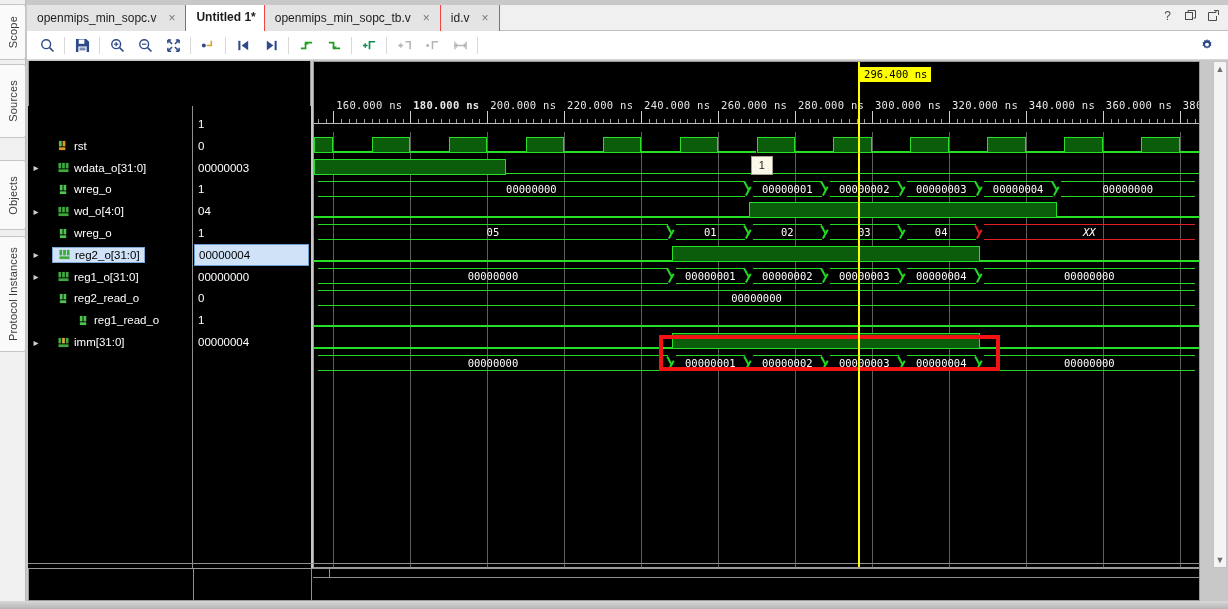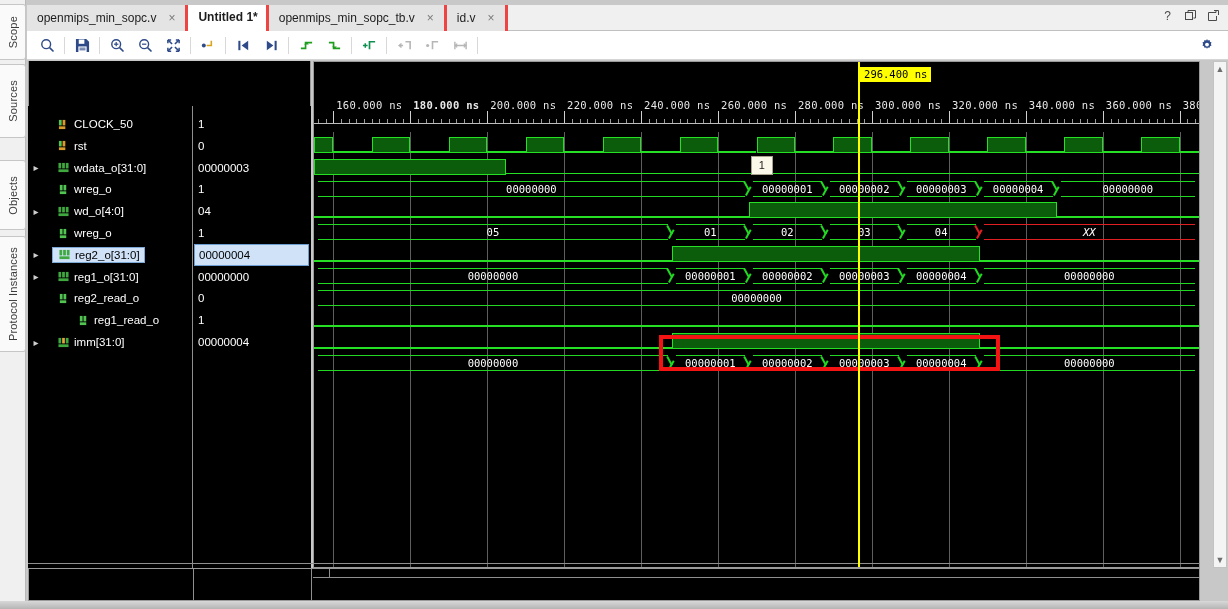--- a/index.html
+++ b/index.html
@@ -30,21 +30,21 @@
   .vtab.proto  { top:236px; height:116px; }
 
   
   .tabbar {
     position:absolute; left:27px; top:5px; width:1201px; height:26px;
     background:#f0f0f0; border-bottom:1px solid #c0c0c0;
   }
   .tab {
     position:relative; float:left; height:26px; line-height:25px;
     padding:0 8px 0 10px; font-size:12px; color:#1d1d1d;
-    background:#e4e4e4; border-right:3px solid #ef4444; cursor:default;
+    background:#e4e4e4; border-right:1px solid #ef4444; cursor:default;
     display:flex; align-items:center; gap:10px;
   }
   .tab.active { background:#ffffff; font-weight:bold;flex-direction:column; }
   .tab .x { color:#7a7a7a; font-size:12px; line-height:1; padding:0 2px; }
   .tabstrip { display:flex; height:26px; }
   .winbtns { position:absolute; right:8px; top:4px; display:flex; gap:10px; color:#4a4a4a; font-size:12px; align-items:center;}
   .winbtns .b { cursor:default; width:13px; height:13px; display:flex; align-items:center; justify-content:center; }
 
   
   .toolbar {
@@ -300,33 +300,20 @@
     </div>
     <div class="hdrval">
       <div class="hdrsplit"></div>
       <div class="hdrtitle">Value</div>
     </div>
   </div>
 
   <div class="namepanel"></div>
   <div class="rowsarea">
     <div class="namecol" id="namecol">
-        <div class="nrow" style="top: 7px;">
-          <span class="exp"></span>
-          <span style="display: flex; align-items: center; padding: 1px 4px; margin-left: 8px;">
-            <span class="sig-ic">
-              <svg width="11" height="11" viewBox="0 0 12 12">
-                <rect x="1" y="1" width="3" height="6" fill="#52c452"></rect>
-                <rect x="5" y="1" width="3" height="6" fill="#d89a2a"></rect>
-                <rect x="1" y="8" width="7" height="3" fill="#d89a2a"></rect>
-              </svg>
-            </span>
-            <span>CLOCK_50</span>
-          </span>
-        </div>
         <div class="nrow" style="top: 28.8px;">
           <span class="exp"></span>
           <span style="display: flex; align-items: center; padding: 1px 4px; margin-left: 8px;">
             <span class="sig-ic">
               <svg width="11" height="11" viewBox="0 0 12 12">
                 <rect x="1" y="1" width="3" height="6" fill="#52c452"></rect>
                 <rect x="5" y="1" width="3" height="6" fill="#d89a2a"></rect>
                 <rect x="1" y="8" width="7" height="3" fill="#d89a2a"></rect>
               </svg>
             </span>

